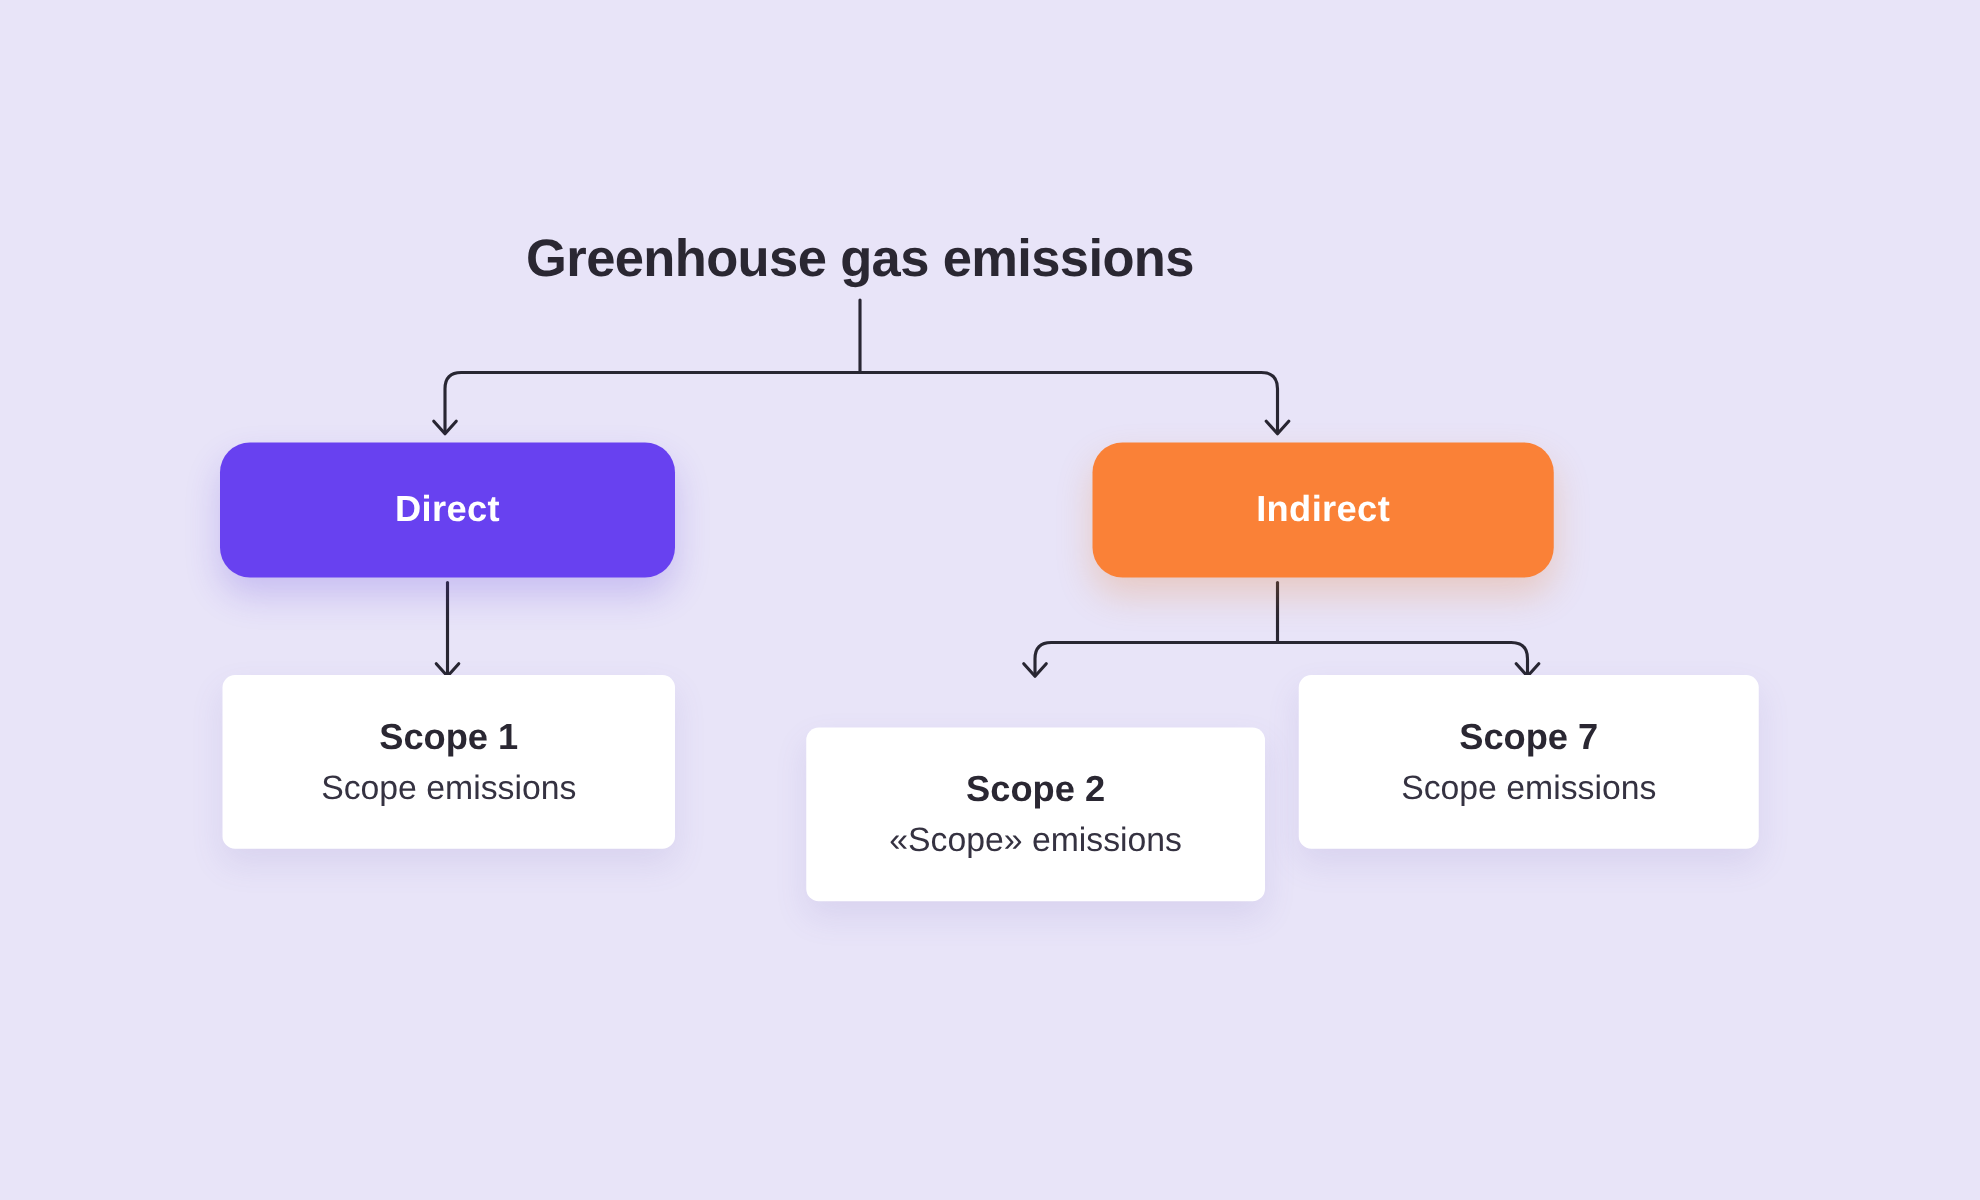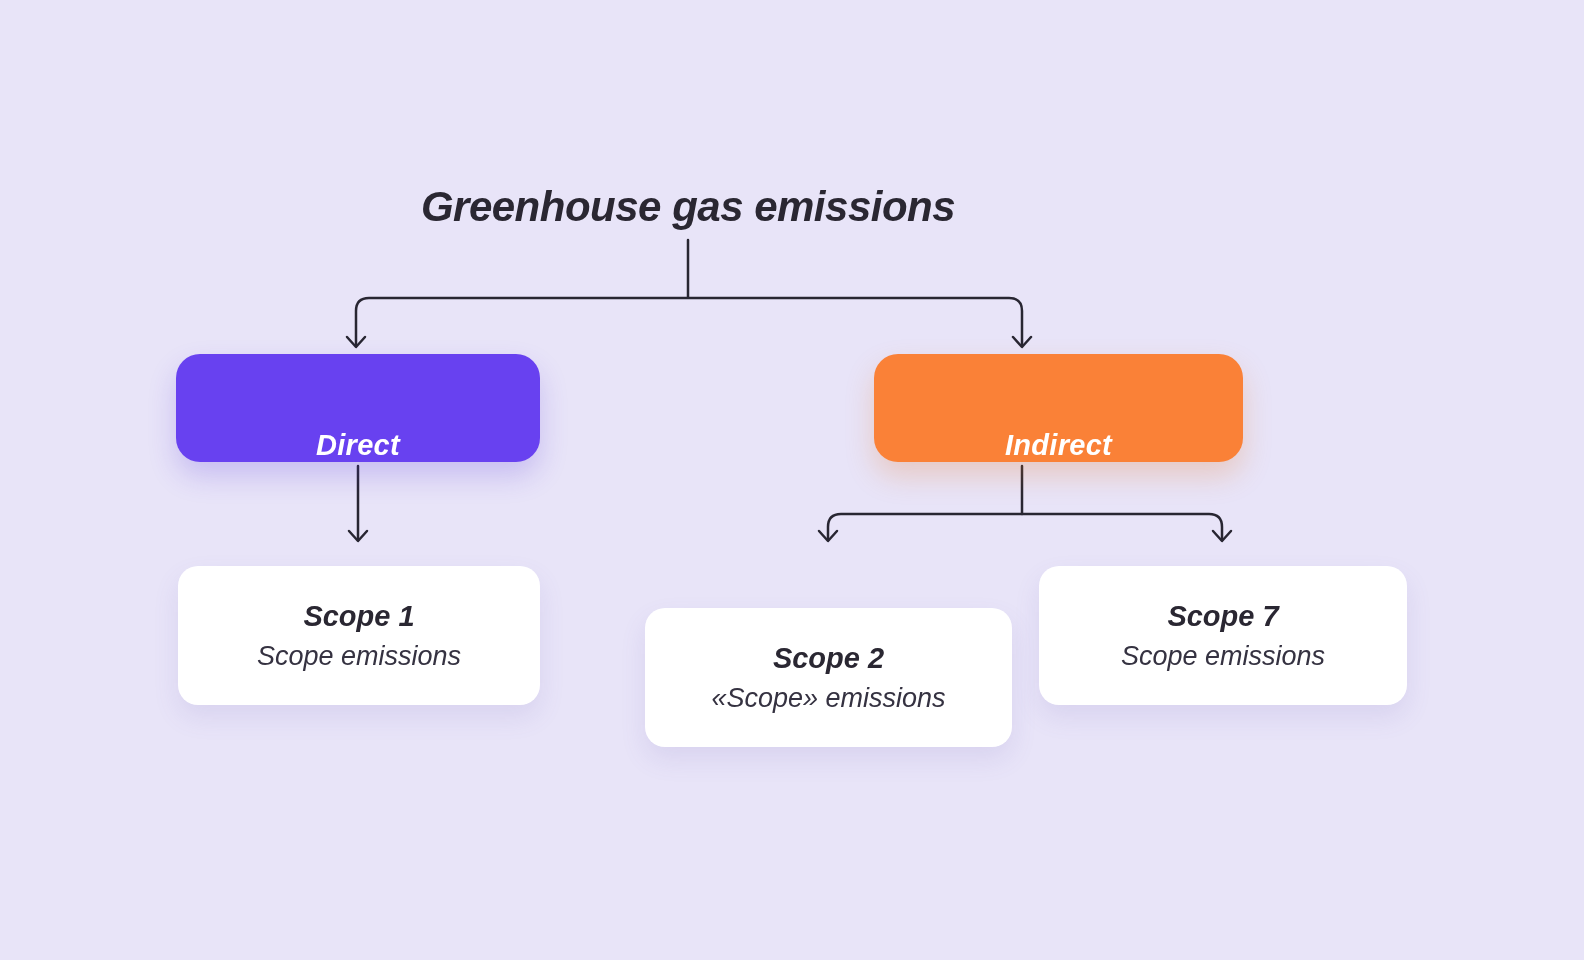--- a/index.html
+++ b/index.html
@@ -16,21 +16,20 @@
   body {
     font-family: "Liberation Sans", "DejaVu Sans", sans-serif;
     background: var(--background);
     overflow: hidden;
   }
   .canvas {
     position: relative;
     width: 1346px;
     height: 960px;
     background: var(--background);
-    font-style: italic;
   }
   .diagram-title {
     position: absolute;
     left: 688px;
     top: 183px;
     transform: translateX(-50%);
     white-space: nowrap;
     font-size: 42px;
     font-weight: bold;
     letter-spacing: -0.5px;
@@ -45,21 +44,21 @@
   .connector-svg path {
     fill: none;
     stroke: var(--connector);
     stroke-width: 2.5;
     stroke-linecap: round;
     stroke-linejoin: round;
   }
   .node {
     position: absolute;
     display: flex;
-    align-items: flex-end;
+    align-items: center;
     justify-content: center;
     border-radius: 24px;
     height: 108px;
     top: 354px;
   }
   .node-label {
     color: #FFFFFF;
     font-size: 29px;
     font-weight: 600;
     letter-spacing: 0.3px;
@@ -69,24 +68,24 @@
     background: var(--accent-purple);
     box-shadow: 0 14px 28px rgba(85, 56, 220, 0.22);
   }
   .node-indirect {
     left: 874px; width: 369px;
     background: var(--accent-orange);
     box-shadow: 0 14px 28px rgba(233, 122, 44, 0.25);
   }
   .card {
     position: absolute;
-    top: 566px;
+    top: 540px;
     height: 139px;
     background: var(--card-white);
-    border-radius: 20px;
+    border-radius: 10px;
     box-shadow: 0 12px 26px rgba(110, 90, 180, 0.12);
     display: flex;
     flex-direction: column;
     align-items: center;
     justify-content: center;
     gap: 8px;
   }
   .card-scope1 { left: 178px;  width: 362px; }
   .card-scope2 { left: 645px;  width: 367px; margin-top: 42px; }
   .card-scope3 { left: 1039px; width: 368px; }

